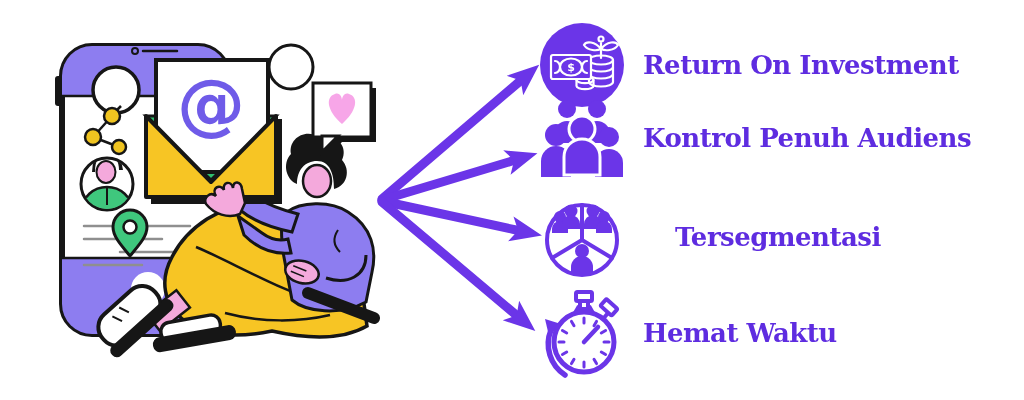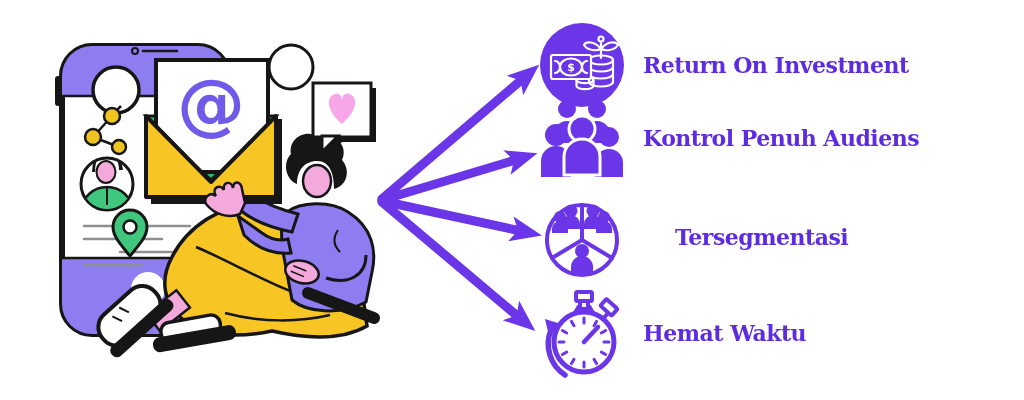--- a/index.html
+++ b/index.html
@@ -1,20 +1,20 @@
 <!DOCTYPE html>
 <html style="--accent-purple: #6B35E8; --text-purple: #5E2CE0; --light-purple: #8D7DF0; --yellow: #F7C524; --pink-skin: #F4A9DC; --heart-pink: #F7A6E8; --green: #3FC77D; --dot-yellow: #F0C420; --outline-black: #161616; --background: #FFFFFF;"><head>
 <meta charset="utf-8">
 <style>
   html,body{margin:0;padding:0;background:#fff;}
   .canvas{position:relative;width:1024px;height:400px;background:var(--background,#fff);overflow:hidden;font-family:"DejaVu Serif",serif;}
   .illustration-svg{position:absolute;left:0;top:0;}
   .benefit{position:absolute;left:536px;display:flex;align-items:center;gap:15px;}
   .benefit .icon-box{width:92px;display:flex;justify-content:center;align-items:center;flex:0 0 92px;}
-  .benefit .label{font-weight:bold;font-size:22px;line-height:1;color:var(--text-purple,#5E2CE0);white-space:nowrap;letter-spacing:-0.5px;}
+  .benefit .label{font-weight:bold;font-size:26px;line-height:1;color:var(--text-purple,#5E2CE0);white-space:nowrap;letter-spacing:-0.5px;}
   #b1{top:20px;height:90px;}
   #b2{top:96px;height:84px;}
   #b3{top:194px;height:86px;gap:47px;}
   #b4{top:286px;height:94px;}
 </style>
 </head>
 <body>
 
 <div class="canvas">
 

